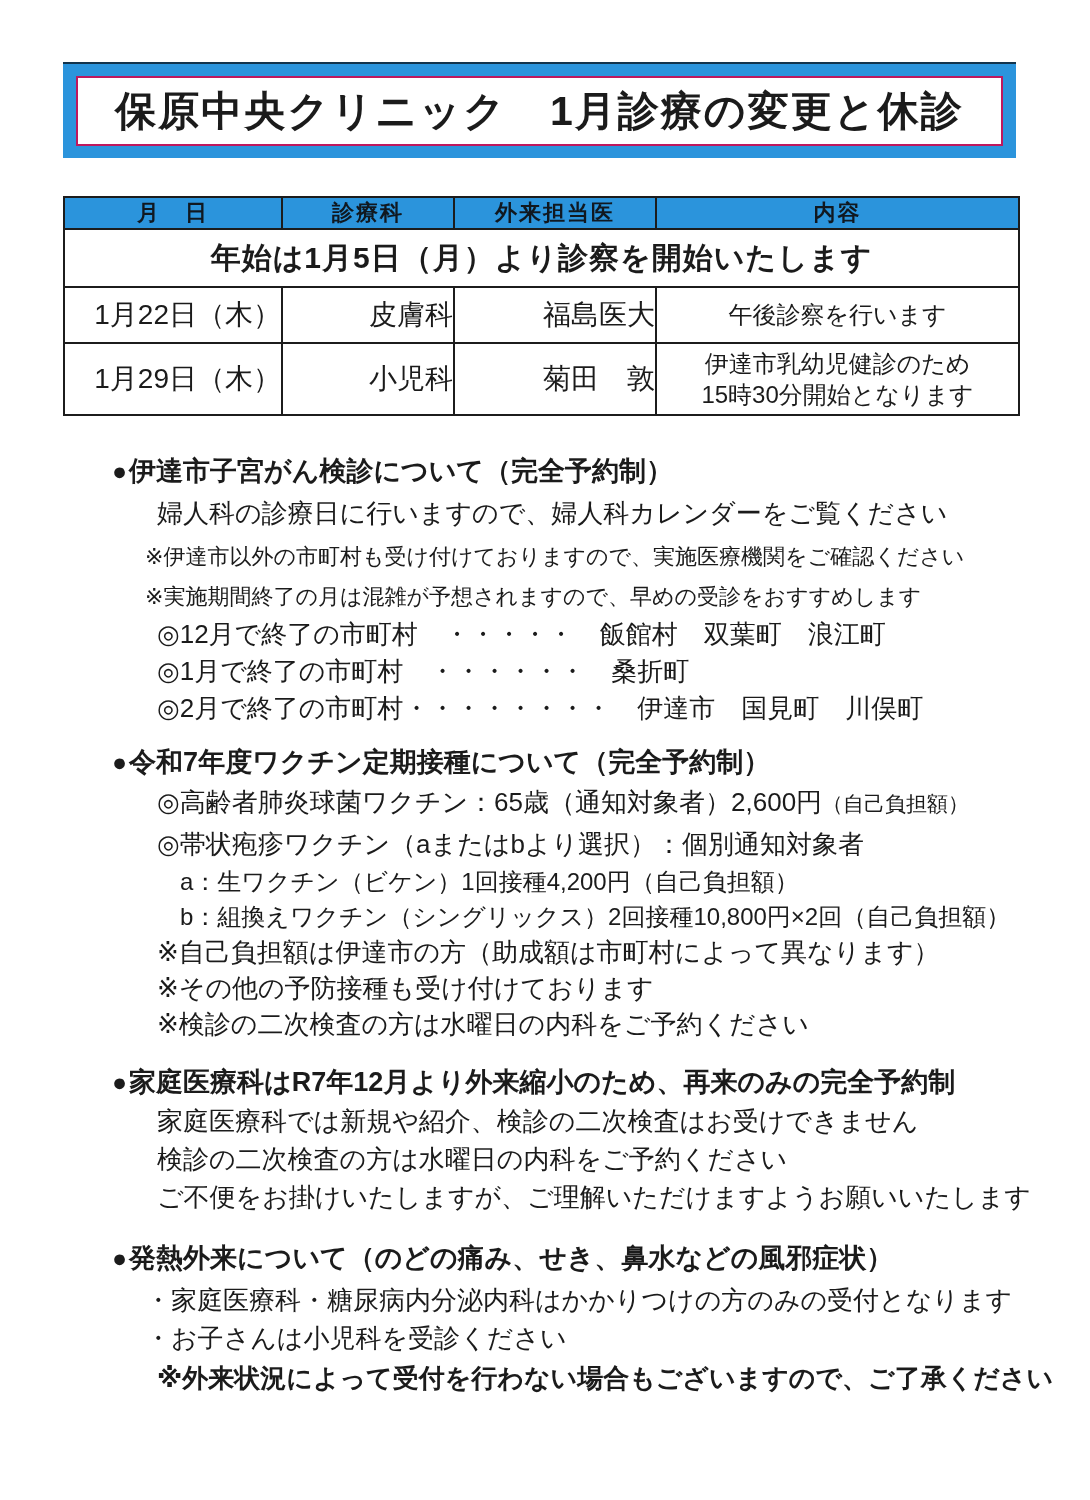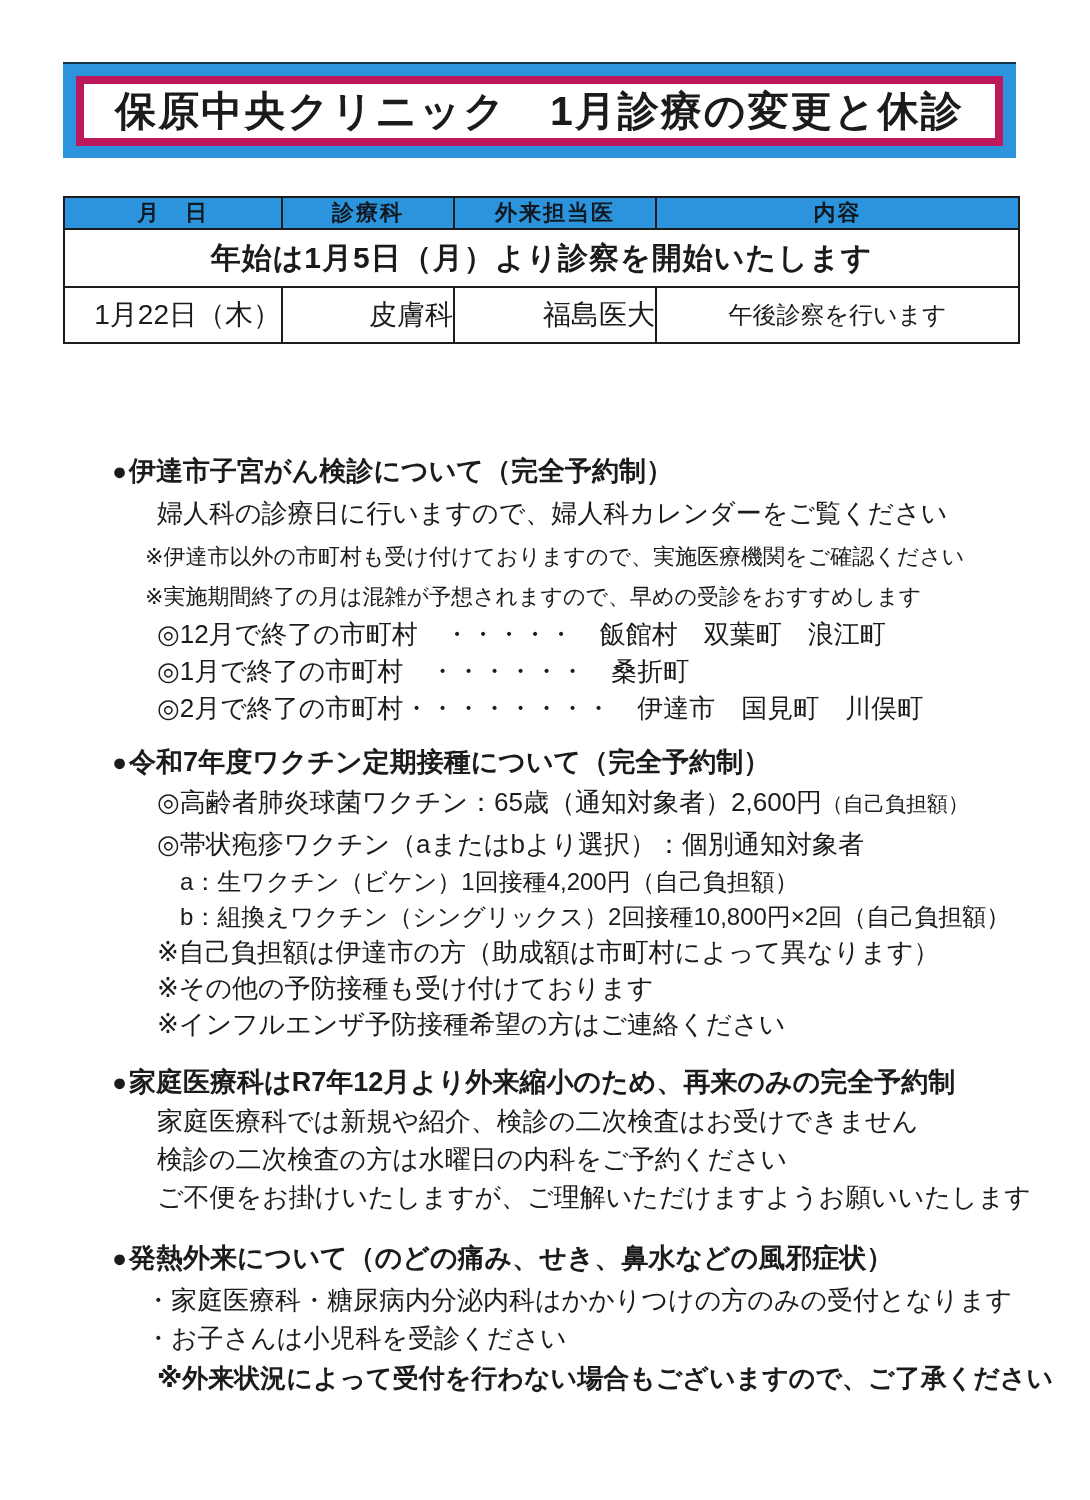--- a/index.html
+++ b/index.html
@@ -13,21 +13,21 @@
   }
   .sheet{position:absolute;inset:0;overflow:hidden;}
 
   
   .title-box{
     position:absolute;left:63px;top:62px;width:953px;height:96px;
     background:#2b94dc;border-top:2px solid #12344d;
     padding:12px 13px;box-sizing:border-box;
   }
   .title-inner{
-    width:100%;height:100%;background:#ffffff;border:8px solid #be185d;
+    width:100%;height:100%;background:#ffffff;border:2px solid #be185d;
     box-sizing:border-box;display:flex;align-items:center;justify-content:center;
     font-size:41px;font-weight:bold;letter-spacing:2px;white-space:nowrap;
   }
 
   
   table.sched{
     position:absolute;left:63px;top:196px;width:955px;
     border-collapse:collapse;table-layout:fixed;
   }
   table.sched th,table.sched td{
@@ -102,20 +102,29 @@
     <tbody>
       <tr>
         <td class="notice-cell" colspan="4">年始は1月5日（月）より診察を開始いたします</td>
       </tr>
       <tr>
         <td class="cell">1月22日（木）</td>
         <td class="cell">皮膚科</td>
         <td class="cell">福島医大</td>
         <td class="content-cell">午後診察を行います</td>
       </tr>
+      <tr>
+        <td class="cell cell-tall">1月29日（木）</td>
+        <td class="cell cell-tall">小児科</td>
+        <td class="cell cell-tall">菊田　敦</td>
+        <td class="content-cell">
+          <div class="cline">伊達市乳幼児健診のため</div>
+          <div class="cline">15時30分開始となります</div>
+        </td>
+      </tr>
     </tbody>
   </table>
 
   <div class="section s1" style="top:452px;">
     <div class="sec-heading"><span class="bullet">●</span><span>伊達市子宮がん検診について（完全予約制）</span></div>
     <div class="line l1 ml1">婦人科の診療日に行いますので、婦人科カレンダーをご覧ください</div>
     <div class="note-sm n1 ml2">※伊達市以外の市町村も受け付けておりますので、実施医療機関をご確認ください</div>
     <div class="note-sm n2 ml2">※実施期間終了の月は混雑が予想されますので、早めの受診をおすすめします</div>
     <div class="line it ml1">◎12月で終了の市町村　・・・・・　飯館村　双葉町　浪江町</div>
     <div class="line it ml1">◎1月で終了の市町村　・・・・・・　桑折町</div>
@@ -123,21 +132,21 @@
   </div>
 
   <div class="section s2" style="top:742px;">
     <div class="sec-heading"><span class="bullet">●</span><span>令和7年度ワクチン定期接種について（完全予約制）</span></div>
     <div class="line it ml1"><span>◎高齢者肺炎球菌ワクチン：65歳（通知対象者）2,600円</span><span class="small-suffix">（自己負担額）</span></div>
     <div class="line it ml1">◎帯状疱疹ワクチン（aまたはbより選択）：個別通知対象者</div>
     <div class="sub sb ml3">a：生ワクチン（ビケン）1回接種4,200円（自己負担額）</div>
     <div class="sub sb ml3">b：組換えワクチン（シングリックス）2回接種10,800円×2回（自己負担額）</div>
     <div class="line nt ml1">※自己負担額は伊達市の方（助成額は市町村によって異なります）</div>
     <div class="line nt ml1">※その他の予防接種も受け付けております</div>
-    <div class="line nt ml1">※インフルエンザ予防接種希望の方はご連絡ください</div>
+    <div class="line nt ml1">※検診の二次検査の方は水曜日の内科をご予約ください</div>
   </div>
 
   <div class="section s3" style="top:1062px;">
     <div class="sec-heading"><span class="bullet">●</span><span>家庭医療科はR7年12月より外来縮小のため、再来のみの完全予約制</span></div>
     <div class="line ln ml1">家庭医療科では新規や紹介、検診の二次検査はお受けできません</div>
     <div class="line ln ml1">検診の二次検査の方は水曜日の内科をご予約ください</div>
     <div class="line ln ml1">ご不便をお掛けいたしますが、ご理解いただけますようお願いいたします</div>
   </div>
 
   <div class="section s4" style="top:1236px;">

